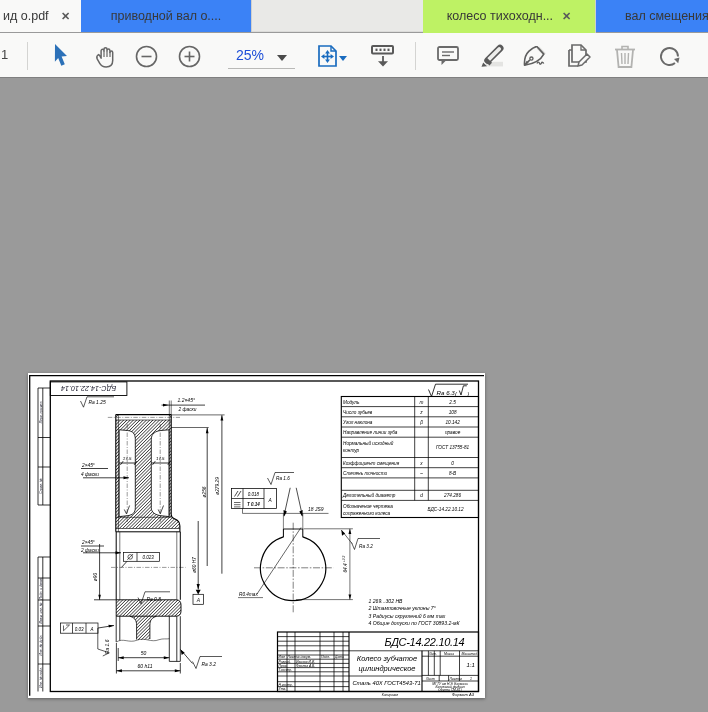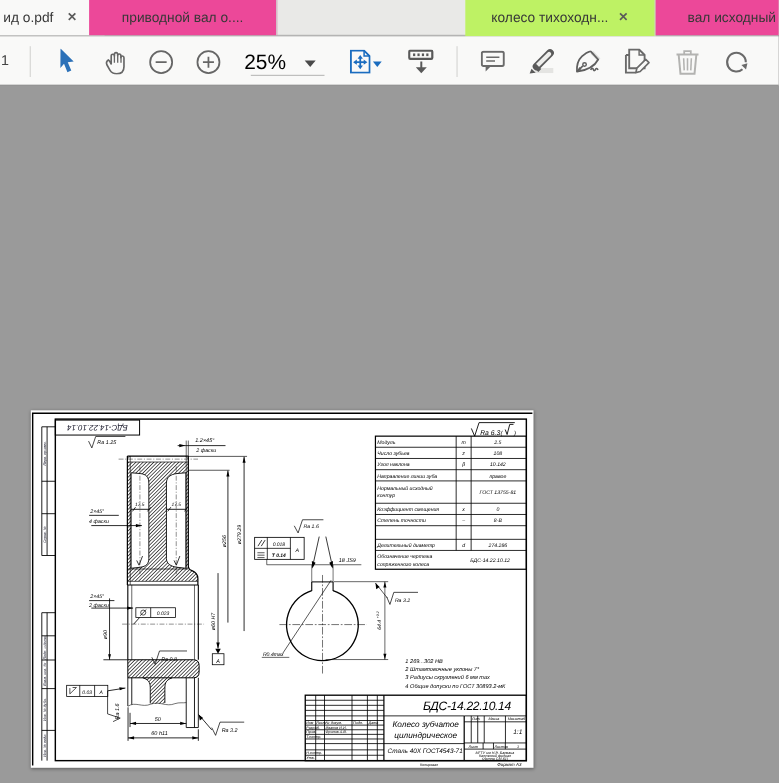--- a/index.html
+++ b/index.html
@@ -1,32 +1,32 @@
 <!DOCTYPE html>
 <html><head><meta charset="utf-8"><style>
 *{margin:0;padding:0;box-sizing:border-box}
 html,body{width:708px;height:712px;overflow:hidden}
 body{font-family:"Liberation Sans",sans-serif;background:#9a9a9a;position:relative}
 #tabs{position:absolute;left:0;top:0;width:708px;height:32px;background:#e9e9e7;border-bottom:1px solid #dcdcda}
-.tab{position:absolute;top:0;height:32px;background:#ec4899;border-right:1px solid #cfcfcd;color:#383838;font-size:12.5px;line-height:32px;text-align:center;white-space:nowrap;overflow:hidden}
+.tab{position:absolute;top:0;height:32px;background:#3b82f6;border-right:1px solid #cfcfcd;color:#383838;font-size:12.5px;line-height:32px;text-align:center;white-space:nowrap;overflow:hidden}
 .tab.white{background:#bef264;height:33px}
 .tx{display:inline-block;vertical-align:top;color:#5a5a5a;font-weight:bold;font-size:11px;margin-left:9px}
 #toolbar{position:absolute;left:0;top:33px;width:708px;height:45px;background:#f9f9f8;border-bottom:1px solid #808080}
 .sep{position:absolute;top:9px;width:1px;height:28px;background:#d4d4d2}
 .ticon{position:absolute;top:0}
 #page{position:absolute;left:28px;top:373px;width:457px;height:325px;background:#fff;box-shadow:0 1px 3px rgba(0,0,0,.4)}
 </style></head><body>
 <div id="tabs">
  <div class="tab" style="left:0;width:95px;background:#f9f9f8">
       <span style="position:absolute;left:3px;top:0">ид o.pdf</span>
       <span class="tx" style="position:absolute;left:61px;top:0;line-height:32px;margin:0">✕</span>
     </div>
  <div class="tab" style="left:81px;width:171px">приводной вал o....</div>
  <div class="tab white" style="left:423px;width:173px">колесо тихоходн...<span class="tx">✕</span></div>
- <div class="tab" style="left:596px;width:112px;border-right:none;text-align:left;padding-left:29px">вал исходный</div>
+ <div class="tab" style="left:596px;width:112px;border-right:none;text-align:left;padding-left:29px">вал смещения</div>
 </div>
 <div id="toolbar">
  <div style="position:absolute;left:1px;top:14px;font-size:13px;color:#444">1</div>
  <div class="sep" style="left:27px"></div>
  <svg class="ticon" style="left:53px;top:11px" width="18" height="24" viewBox="0 0 18 24">
       <path d="M2 0 L14 12 L8.6 12.6 L11.8 20.2 L8.3 21.7 L5.2 14 L1.9 17.8 Z" fill="#2c71b8"></path>
     </svg>
  <svg class="ticon" style="left:94px;top:12px" width="23" height="23" viewBox="0 0 23 23">
       <path d="M4.5 9.5 c-1.8 1.2 -2.2 2.6 -1.2 4.6 l2.6 4.6 c1.5 2.6 3.3 3.3 6.2 3.3 c4.2 0 6.6 -2.4 6.6 -6.4 l0 -8.1 c0 -2.1 -2.8 -2.1 -2.8 0 l0 -1.8 c0 -2.2 -2.9 -2.2 -2.9 0 l0 -1.2 c0 -2.2 -3 -2.2 -3 0 l0 1.4 c0 -2.1 -2.9 -2.1 -2.9 0 l0 7.3 l-1.2 -2.2 c-0.5 -0.9 -1 -1.2 -1.4 -1.5 z" fill="#f9f9f8" stroke="#666" stroke-width="1.5" stroke-linejoin="round"></path>
       <g stroke="#666" stroke-width="1.2">
@@ -37,21 +37,21 @@
     </svg>
  <svg class="ticon" style="left:135px;top:12px" width="23" height="23" viewBox="0 0 23 23">
       <circle cx="11.5" cy="11.5" r="10" fill="none" stroke="#666" stroke-width="1.6"></circle>
       <line x1="6.5" y1="11.5" x2="16.5" y2="11.5" stroke="#666" stroke-width="1.6"></line>
     </svg>
  <svg class="ticon" style="left:178px;top:12px" width="23" height="23" viewBox="0 0 23 23">
       <circle cx="11.5" cy="11.5" r="10" fill="none" stroke="#666" stroke-width="1.6"></circle>
       <line x1="6.5" y1="11.5" x2="16.5" y2="11.5" stroke="#666" stroke-width="1.6"></line>
       <line x1="11.5" y1="6.5" x2="11.5" y2="16.5" stroke="#666" stroke-width="1.6"></line>
     </svg>
- <div style="position:absolute;left:222px;top:14px;font-size:19px;color:#000000">25%</div>
+ <div style="position:absolute;left:236px;top:14px;font-size:14px;color:#1d4ed8">25%</div>
  <div style="position:absolute;left:277px;top:22px;width:0;height:0;border-left:5px solid transparent;border-right:5px solid transparent;border-top:6px solid #4a4a4a"></div>
  <div style="position:absolute;left:228px;top:35px;width:67px;height:1px;background:#b9b9b7"></div>
  <svg class="ticon" style="left:318px;top:12px" width="19" height="22" viewBox="0 0 19 22">
       <path d="M1 1 H13 L18 6 V21 H1 Z" fill="none" stroke="#1a6cbf" stroke-width="1.7"></path>
       <path d="M13 1 V6 H18" fill="none" stroke="#1a6cbf" stroke-width="1.4"></path>
       <g fill="#1a6cbf">
         <path d="M9.5 5 l2.4 3.4 h-4.8 Z"></path>
         <path d="M9.5 18 l2.4 -3.4 h-4.8 Z"></path>
         <path d="M3 11.5 l3.4 -2.4 v4.8 Z"></path>
         <path d="M16 11.5 l-3.4 -2.4 v4.8 Z"></path>

